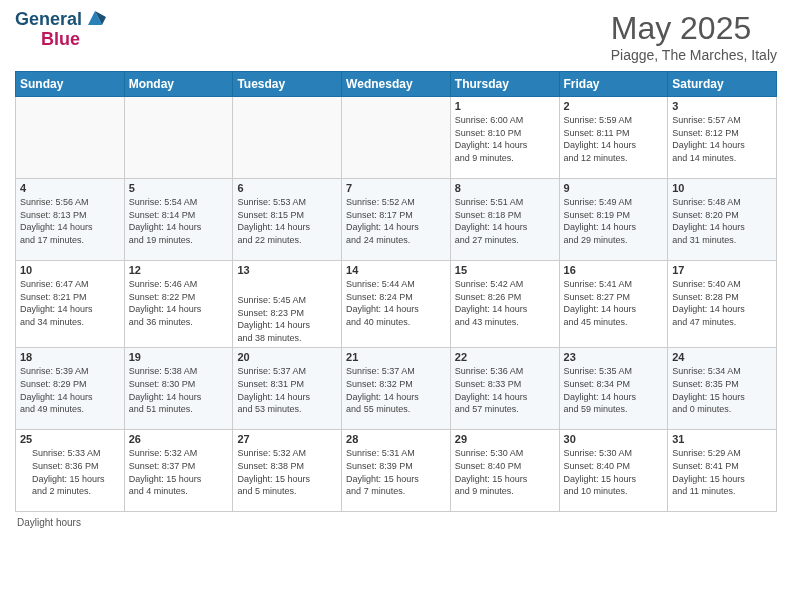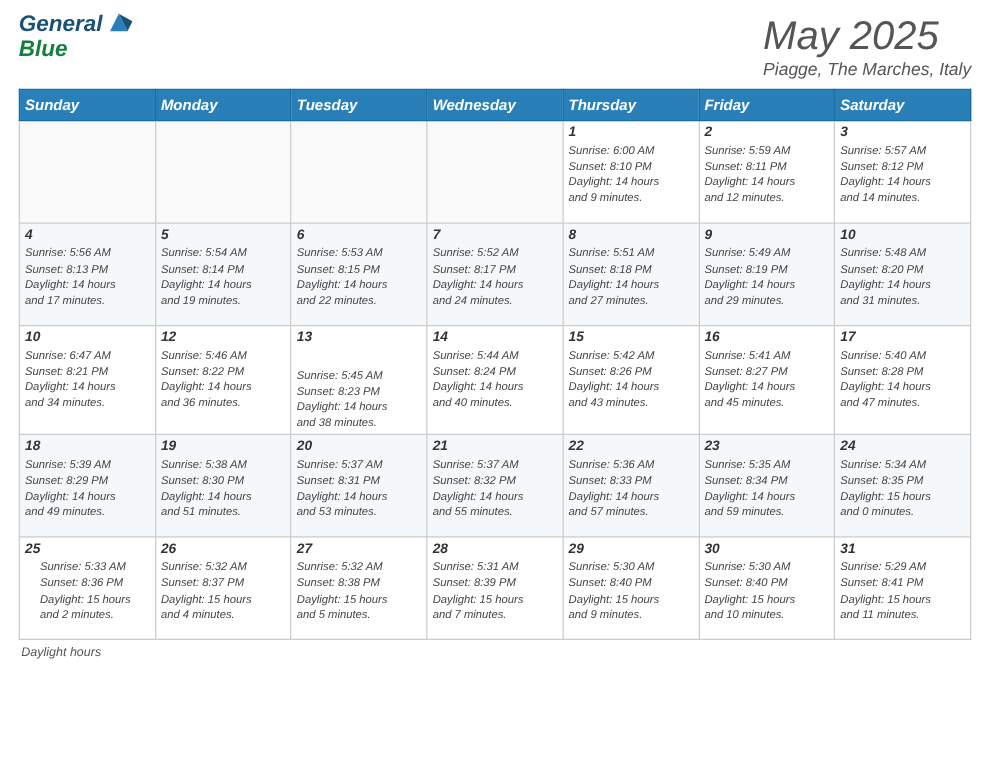--- a/index.html
+++ b/index.html
@@ -1,18 +1,18 @@
 <!DOCTYPE html>
 <html><head>
   <meta charset="utf-8">
   <style>
     * { box-sizing: border-box; margin: 0; padding: 0; }
     body { font-family: Arial, sans-serif; background: #fff; width: 792px; height: 612px; overflow: hidden; }
     
-    .page { width: 792px; height: 473px; padding: 10px 15px; font-style: italic; }
+    .page { width: 792px; height: 473px; padding: 10px 15px; }
     
     .header { display: flex; justify-content: space-between; align-items: flex-start; margin-bottom: 8px; }
     
     .logo { display: flex; align-items: center; }
     .logo-text { font-size: 18px; font-weight: bold; color: #1a5276; line-height: 1.1; }
     .logo-text span { color: #2980b9; }
     
     .title-area { text-align: left; }
     .month-title { font-size: 32px; color: #555; font-weight: 300; }
     .location { font-size: 14px; color: #555; }
@@ -57,21 +57,21 @@
       <div>
         <div style="display:flex; align-items:center;">
           <span class="logo-text">
             <span style="color:#1a5276;">General</span>
           </span>
           <svg width="22" height="22" viewBox="0 0 22 22" style="margin-left:2px; margin-top:-4px;">
             <polygon points="4,18 11,4 18,18" fill="#2980b9"></polygon>
             <polygon points="11,4 18,18 22,10" fill="#1a5276"></polygon>
           </svg>
         </div>
-        <div class="logo-text" style="color:#15803d; font-size:18px;">Blue</div>
+        <div class="logo-text" style="color:#be185d; font-size:18px;text-align:center;">Blue</div>
       </div>
     </div>
     <div class="title-area">
       <div class="month-title">May 2025</div>
       <div class="location">Piagge, The Marches, Italy</div>
     </div>
   </div>
 
   <table class="calendar">
     <thead>

